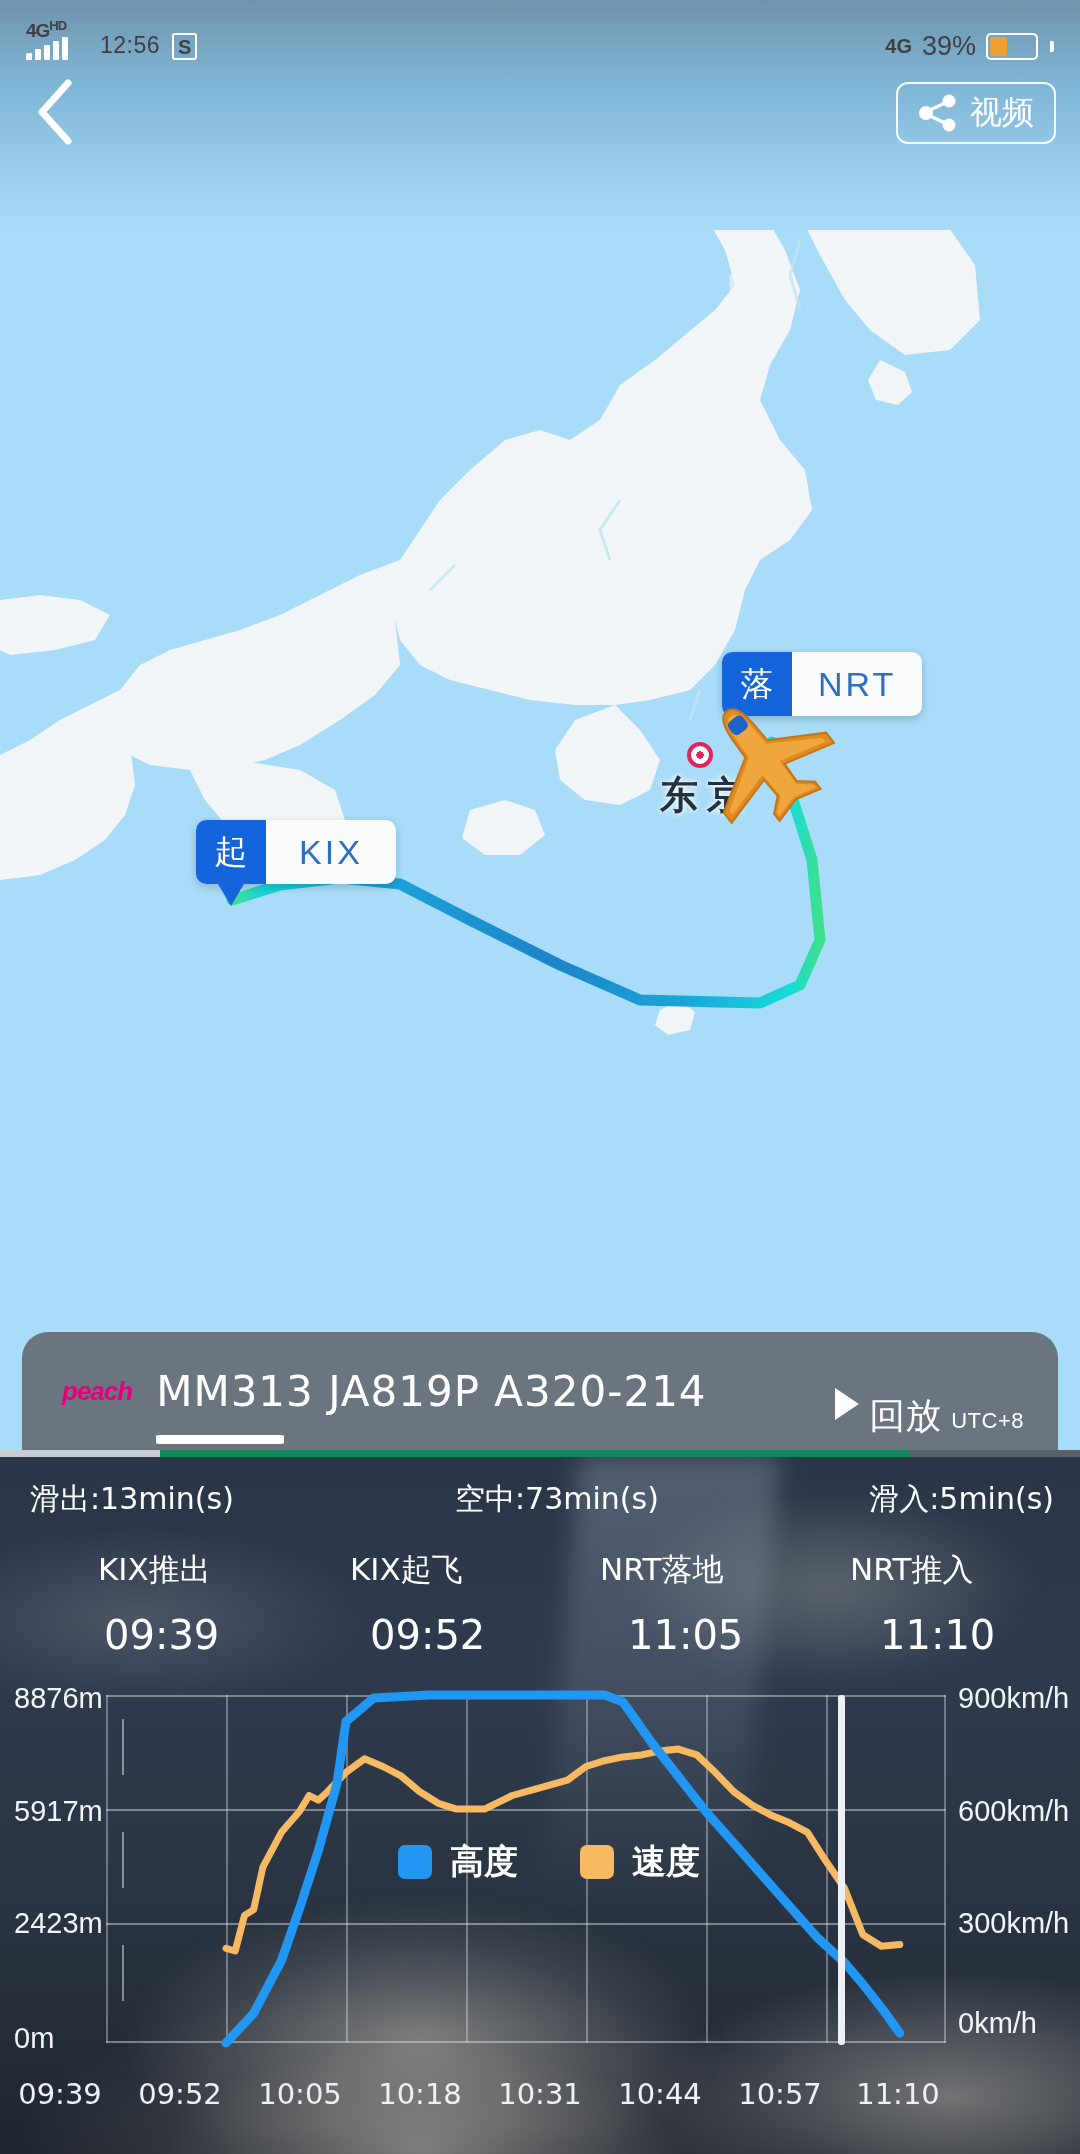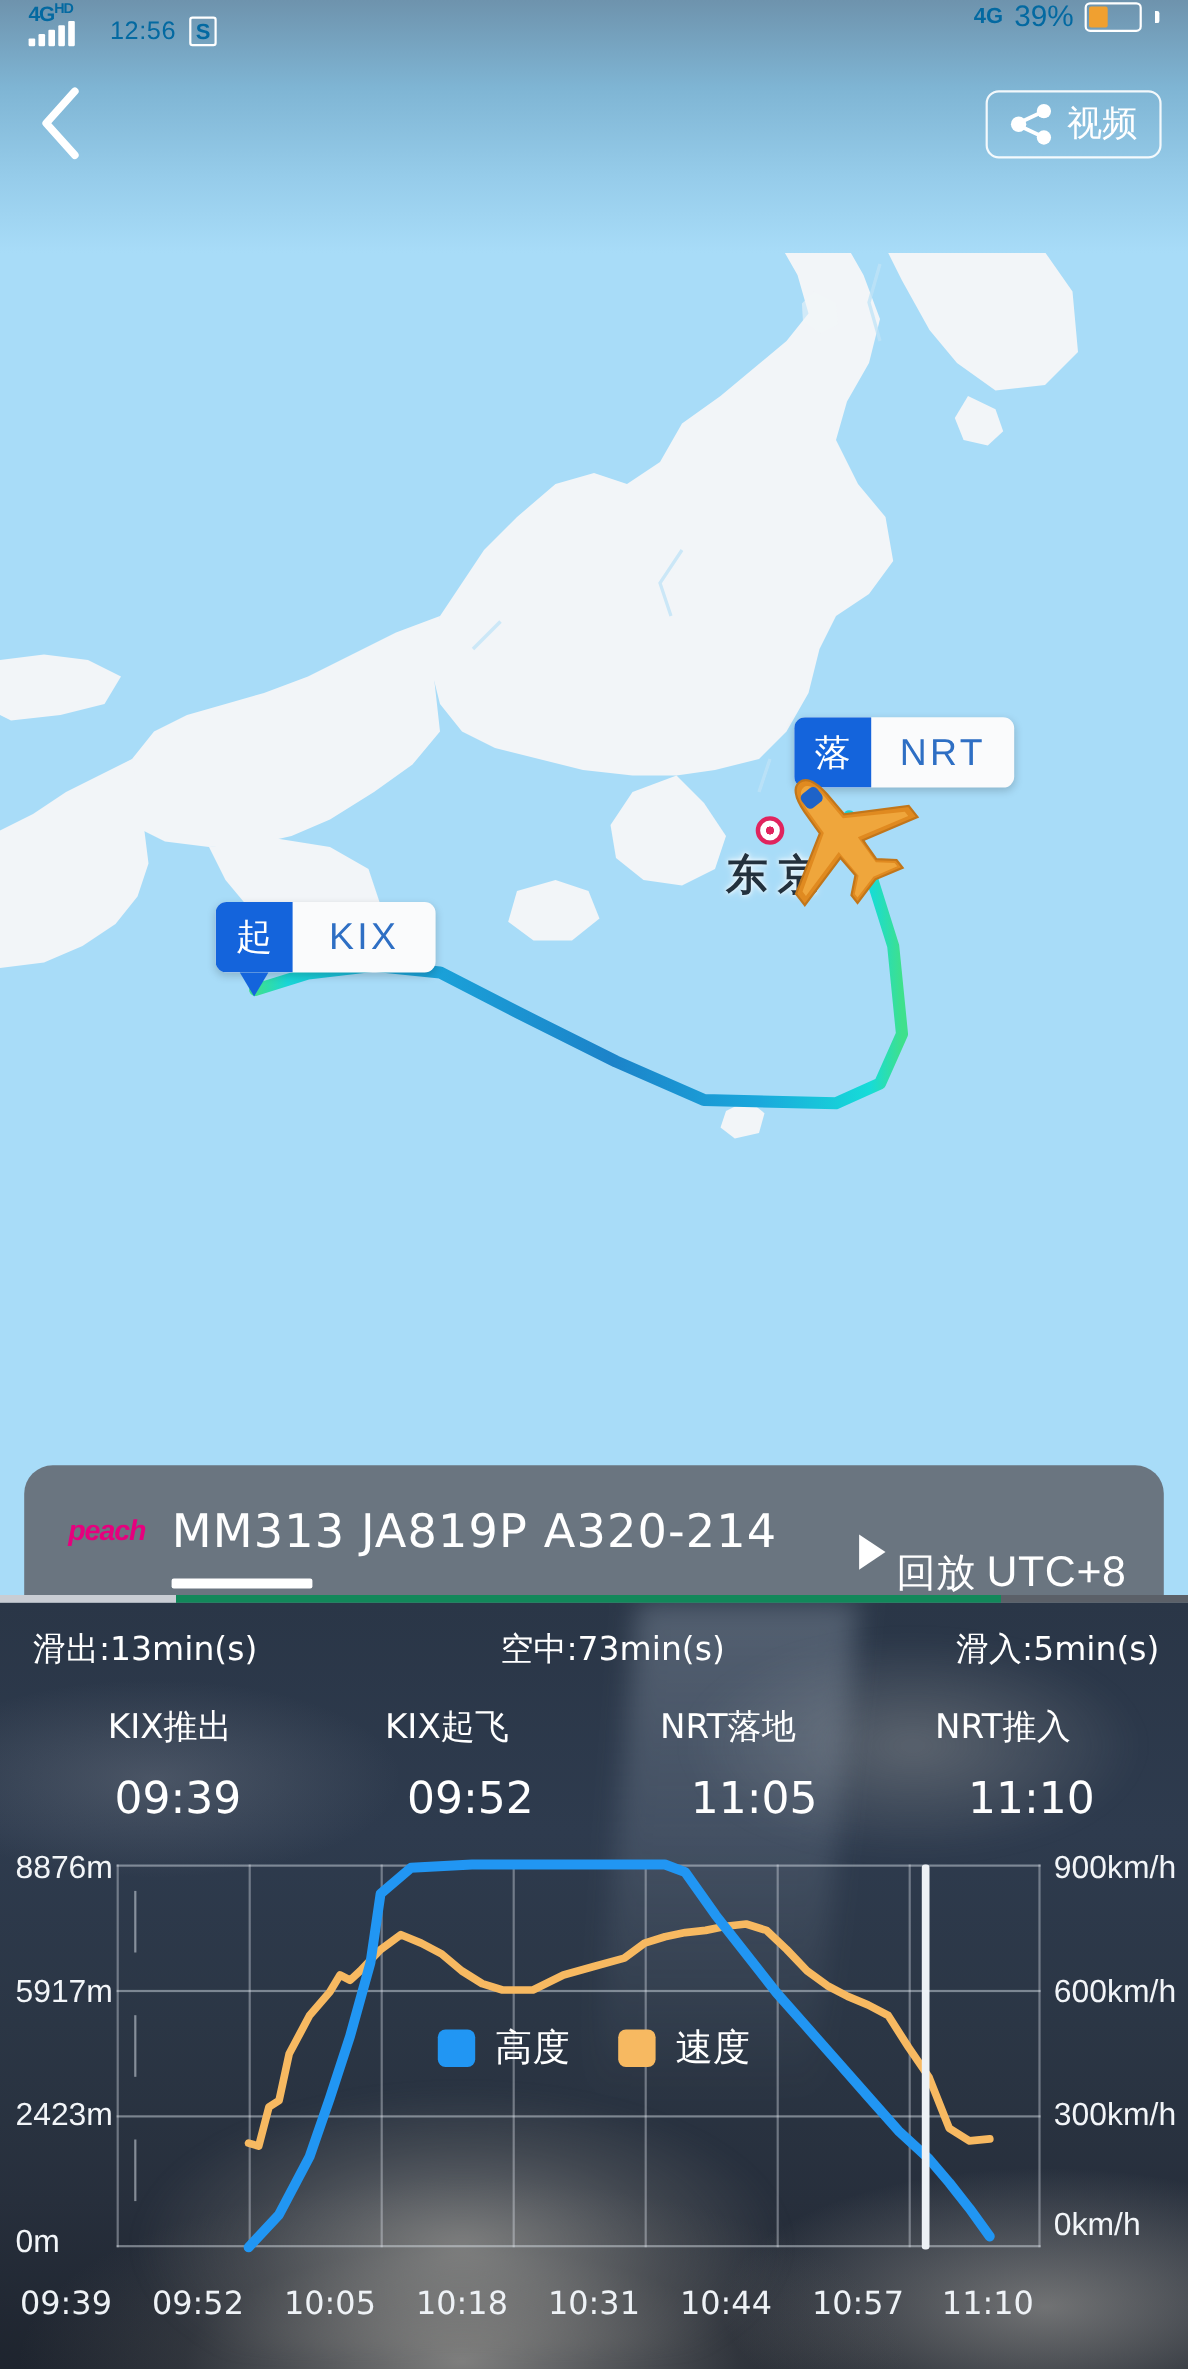--- a/index.html
+++ b/index.html
@@ -20,22 +20,22 @@
   #map .sky-grad {
     position: absolute; left:0; top:0; width:1080px; height:230px;
     background: linear-gradient(180deg, #6E93AD 0%, #7FB5D4 35%, #96CCEA 70%, #A8DCF8 100%);
     z-index: 3; pointer-events:none;
   }
   #map svg { position: absolute; left: 0; top: 0; }
 
   
   #statusbar {
     position: absolute; left: 0; top: 0; width: 1080px; height: 62px;
-    z-index: 20; color: #0369a1;
-    display: flex; align-items: flex-start; justify-content: space-between;
+    z-index: 20; color: #404040;
+    display: flex; align-items: flex-end; justify-content: space-between;
     padding: 0 26px;
   }
   .sb-left { display: flex; align-items: flex-end; gap: 12px; }
   .sig-wrap { position: relative; width: 62px; height: 44px; }
   .sig-label {
     position: absolute; top: -2px; left: 0; font-size: 19px; font-weight: bold;
     letter-spacing: -1px; line-height: 19px;
   }
   .sig-label sup { font-size: 13px; }
   .bars { position: absolute; bottom: 2px; left: 0; display: flex; align-items: flex-end; gap: 3px; height: 22px; }
@@ -145,21 +145,21 @@
   #playback {
     position: absolute; right: 34px; top: 34px;
     display: flex; align-items: baseline; gap: 10px; color: #fff;
   }
   #play-triangle {
     width: 0; height: 0; align-self: center;
     border-top: 16px solid transparent; border-bottom: 16px solid transparent;
     border-left: 24px solid #fff;
   }
   #playback-label { font-size: 36px; font-family: "DejaVu Sans", sans-serif; }
-  #playback-tz { font-size: 39px; letter-spacing: 0.5px; margin-top: 42px; }
+  #playback-tz { font-size: 22px; letter-spacing: 0.5px; margin-top: 42px; }
 
   
   #progress-strip {
     position: absolute; left: 0; top: 1450px; width: 1080px; height: 7px;
     z-index: 16; background: #51555F;
   }
   #progress-strip .seg-grey { position:absolute; left:0; top:0; width:160px; height:7px; background:#C9CDD4; }
   #progress-strip .seg-green { position:absolute; left:160px; top:0; width:750px; height:7px; background:#12885A; }
   #progress-strip .seg-rest { position:absolute; left:910px; top:0; width:170px; height:7px; background:#5B6068; }
 
@@ -233,21 +233,21 @@
     position: absolute; font-size: 29px; color: #F2F5F8;
     font-family: Liberation Sans, sans-serif; white-space: nowrap;
   }
   .ytick-left { position: absolute; left: 14px; width: 86px; text-align: left; }
   .ytick-right { position: absolute; left: 958px; }
   .xtick { position: absolute; top: 620px; font-size: 29px; color: #EEF2F6;
     transform: translateX(-50%); font-family: "DejaVu Sans", sans-serif; }
   .minor-tick { position: absolute; left: 122px; width: 2px; height: 56px; background: rgba(225,232,240,.5); }
 
   #legend {
-    position: absolute; left: 398px; top: 382px; display: flex; align-items: flex-start; gap: 44px; z-index: 7;
+    position: absolute; left: 398px; top: 382px; display: flex; align-items: flex-start; gap: 62px; z-index: 7; font-weight: bold;
   }
   .legend-item { display: flex; align-items: center; gap: 18px; }
   .legend-swatch { width: 34px; height: 34px; border-radius: 7px; }
   .legend-text { font-size: 34px; color: #fff; font-family: "DejaVu Sans", sans-serif; }
 </style>
 </head>
 <body>
 
 <div id="map">
   <svg width="1080" height="1360" viewBox="0 0 1080 1360">

